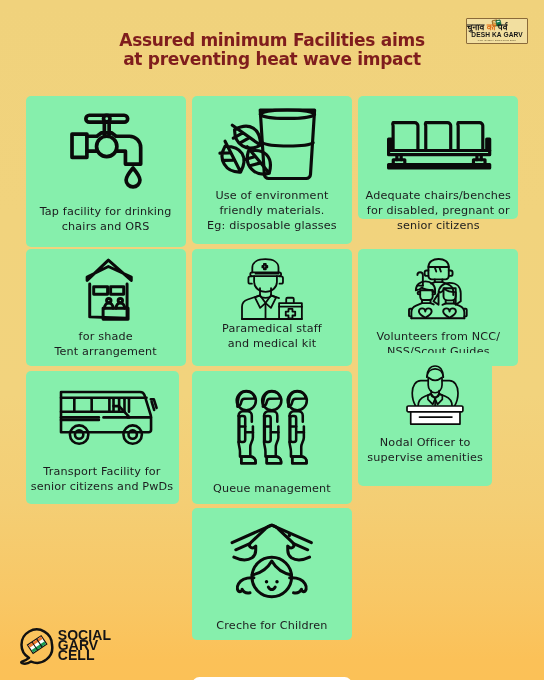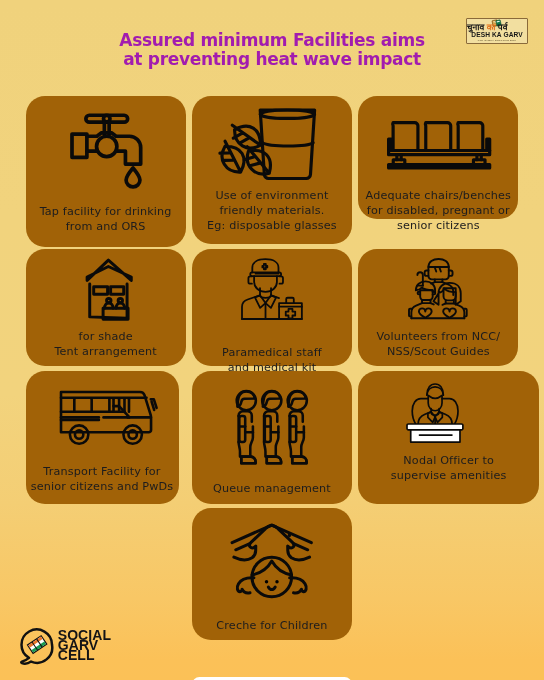--- a/index.html
+++ b/index.html
@@ -8,38 +8,38 @@
     font-family: "Liberation Sans", sans-serif;
     background:#F0D37E; overflow:hidden; position:relative;
     -webkit-font-smoothing:antialiased;
   }
   #bg { position:absolute; inset:0;
         background: linear-gradient(180deg,
           #F0D27C 0%, #F1D37D 32%, #F2D37D 58%,
           #F4CE74 74%, #F8C765 88%, #FBC158 97%, #FBC157 100%); }
   .title { position:absolute; left:0; top:31.2px; width:544px; text-align:center;
     font-family:"DejaVu Sans", sans-serif;
-    font-size:17px; font-weight:700; color:#a21caf; line-height:18.5px; letter-spacing:-0.3px; }
+    font-size:17px; font-weight:700; color:#7f1d1d; line-height:18.5px; letter-spacing:-0.3px; }
 
   .logo { position:absolute; left:466px; top:17.6px; width:62.1px; height:26.8px;
           border:1.2px solid #8a6a3a; border-radius:1px; background:#F2DFA0; }
   .logo-badge { position:absolute; left:50%; top:-4.5px; transform:translateX(-50%) rotate(-12deg); }
   .logo-hi { position:absolute; left:0; top:4.6px; width:100%; text-align:left;
              font-family:Liberation Sans, sans-serif; font-size:8.6px; line-height:8.6px;
              font-weight:700; color:#171717; white-space:nowrap; }
   .logo-hi i { font-style:normal; color:#E2711A; }
   .logo-en { position:absolute; left:0; top:13.6px; width:100%; text-align:center;
              font-size:6.6px; line-height:6.6px; font-weight:700; color:#171717;
              letter-spacing:0.1px; }
   .logo-sub { position:absolute; left:0; top:21.4px; width:100%; text-align:center;
              font-size:2.4px; line-height:2.8px; font-weight:700; color:#6b5a33;
              letter-spacing:0.25px; }
 
   .grid { position:absolute; left:25.5px; top:95.5px; width:493px; height:545px; }
-  .card { position:absolute; background:#a16207; border-radius:19px; }
+  .card { position:absolute; background:#86efac; border-radius:5px; }
   .ico { position:absolute; display:block; }
   .cap { position:absolute; left:0; width:100%; font-family:"DejaVu Sans", sans-serif;
          font-size:11.2px; font-weight:400;
          color:#1c1c1e; text-align:center; line-height:15.3px; letter-spacing:0.16px; }
 
   .cutoff-card { position:absolute; left:191.8px; top:677.4px; width:160.33px; height:20px;
                  background:#fff; border-radius:7.5px; }
   .smc { position:absolute; left:20.2px; top:628px; }
   .smc-txt { position:absolute; left:37.5px; top:3.3px; font-size:14px; font-weight:700;
              color:#141416; line-height:9.9px; letter-spacing:0.1px; }
@@ -77,21 +77,21 @@
 <path d="M43.9 9.7 V26.5"></path>
           <path d="M50.4 9.7 V26.5"></path>
 <path d="M20.2 28.8 h13.6 l6.2 -4.6 h13.6 l6.2 4.6 H78 a15.2 15.2 0 0 1 15.2 15.2 V66.6 H72.5 V49.1 H59.2"></path>
 <path d="M20.2 49.1 h14.6"></path>
 <path d="M0 25.9 h20.2 v31.5 H0 z"></path>
 <circle cx="47.1" cy="42.6" r="13.8"></circle>
 <path d="M82.8 71.9 c-7.7 9.2 -9.4 12.1 -9.4 16.3 a9.4 9.4 0 0 0 18.8 0 c0 -4.2 -1.7 -7.1 -9.4 -16.3 z"></path>
         </svg></div>
       <div class="cap" style="top:108px">
         <div>Tap facility for drinking</div>
-        <div>from and ORS</div>
+        <div>chairs and ORS</div>
       </div>
     </div>
 <div class="card" style="left:166.33px;top:0px;width:160.33px;height:148.5px">
       <div class="ico" style="left:31.4px;top:14px"><svg viewBox="0 0 130.5 100" width="91.611" height="70.2" fill="none" stroke="#0a0a0a" stroke-width="4.5" stroke-linecap="round" stroke-linejoin="round" overflow="visible">
           <path d="M53.0 0 L130.5 0 L124.6 92 a6 6 0 0 1 -6 5.6 H64.9 a6 6 0 0 1 -6 -5.6 z"></path>
 <ellipse cx="91.75" cy="6.0" rx="38.75" ry="6.0"></ellipse>
 <path d="M56.2 46.7 c10 6.2 64 6.2 72.2 0"></path>
 <path d="M16.6 27.9 C37.5 16.5 53.7 26.3 53.4 50.1 M53.4 50.1 C34.9 60.9 15.7 49.4 16.6 27.9 M13.3 21.7 L53.4 50.1 M26.2 33.7 L14.7 40.2 M36.5 39.9 L25.1 46.4"></path>
 <path d="M2.9 51.6 C26.7 51.3 36.5 67.5 25.1 88.4 M25.1 88.4 C3.6 89.3 -7.9 70.1 2.9 51.6 M2.9 44.5 L25.1 88.4 M8.7 61.2 L-4.4 61.5 M14.9 71.5 L1.8 71.8"></path>
 <path d="M36.1 59 C59.2 53.4 72.3 67 65.9 90 M65.9 90 C45.2 95.6 29.7 79.6 36.1 59 M34.5 52.2 L65.9 90 M43.8 67.1 L31.1 70.4 M52.2 75.7 L39.5 79"></path>
@@ -156,21 +156,21 @@
 <path d="M39.2 100 V73.5"></path>
 <path d="M30 60.5 l9.2 13 l9.2 -13"></path>
 <path d="M30 60.5 l-8.5 3.4 l8.7 17.5 l7.5 -6.5"></path>
 <path d="M48.4 60.5 l8.5 3.4 l-8.7 17.5 l-7.5 -6.5"></path>
 <path d="M0 100 h99.8"></path>
 <path d="M61.8 73.7 h38 V100 h-38 z"></path>
 <path d="M61.8 79.5 h38"></path>
 <path d="M73.7 73.7 v-6.9 a2.2 2.2 0 0 1 2.2 -2.2 h8.2 a2.2 2.2 0 0 1 2.2 2.2 v6.9"></path>
 <path d="M77.5 83 h6.6 v4.6 h4.6 v6.6 h-4.6 v4.6 h-6.6 v-4.6 h-4.6 v-6.6 h4.6 z"></path>
         </svg></div>
-      <div class="cap" style="top:96px">
+      <div class="cap" style="top:72px">
         <div>Paramedical staff</div>
         <div>and medical kit</div>
       </div>
     </div>
 <div class="card" style="left:332.67px;top:153px;width:160.33px;height:117.5px">
       <div class="ico" style="left:50.6px;top:10.1px"><svg viewBox="0 0 99.8 100" width="59.0816" height="59.2" fill="none" stroke="#0a0a0a" stroke-width="3.2" stroke-linecap="round" stroke-linejoin="round" overflow="visible">
           <path d="M32.8 13.5 C32.8 4.8 40.5 0 50 0 c9.5 0 17.2 4.8 17.2 13.5"></path>
 <path d="M32.8 13.5 h34.4 v15.3 a5.6 5.6 0 0 1 -5.6 5.6 H38.4 a5.6 5.6 0 0 1 -5.6 -5.6 z"></path>
 <path d="M32.8 19.5 h-3.1 a3.3 3.3 0 0 0 -3.3 3.3 v2.4 a3.3 3.3 0 0 0 3.3 3.3 h3.1"></path>
 <path d="M67.2 19.5 h3.1 a3.3 3.3 0 0 1 3.3 3.3 v2.4 a3.3 3.3 0 0 1 -3.3 3.3 h-3.1"></path>
@@ -270,21 +270,21 @@
 <path d="M72.4 70.2 c0 5 1.9 8 1.9 13.3 V90.4"></path>
 <path d="M76.4 34.4 h2.1 a3 3 0 0 1 3 3 V67.2 a3 3 0 0 1 -3 3 h-2.1 a3 3 0 0 1 -3 -3 V37.4 a3 3 0 0 1 3 -3 z"></path>
 <path d="M73.4 49 h8.1"></path>
 <path d="M76.1 90.4 h13 a6.7 6.7 0 0 1 6.7 6.7 v2.3 H76.1 z"></path>
 <path d="M76.1 90.4 h13 a6.7 6.7 0 0 1 6.7 6.7 v2.3 H76.1 z"></path>
         </svg></div>
       <div class="cap" style="top:110px">
         <div>Queue management</div>
       </div>
     </div>
-<div class="card" style="left:332.67px;top:275px;width:181px;height:133px">
+<div class="card" style="left:332.67px;top:257px;width:134px;height:133px">
       <div class="ico" style="left:48.4px;top:13px"><svg viewBox="0 0 96.2 100" width="55.8922" height="58.1" fill="none" stroke="#0a0a0a" stroke-width="2.9" stroke-linecap="round" stroke-linejoin="round" overflow="visible">
           <path d="M34.3 19 C34.3 6.5 40.5 0 48.4 0 c7.9 0 14.1 6.5 14.1 19"></path>
 <path d="M36.5 21.5 v11 c0 7.5 5.3 13.6 11.9 13.6 c6.6 0 11.9 -6.1 11.9 -13.6 v-11"></path>
 <path d="M34.3 19 c0.8 -8.5 6.3 -14.2 14.1 -14.2 c7.8 0 13.3 5.7 14.1 14.2"></path>
 <path d="M36.5 19.8 c4.4 3.4 8.3 5 11.9 5 c3.6 0 7.5 -1.6 11.9 -5"></path>
 <path d="M41.5 42.5 v5.5 c0 3.2 3.1 5.5 6.9 5.5 c3.8 0 6.9 -2.3 6.9 -5.5 v-5.5"></path>
 <path d="M36.2 25.3 H23.8 C15.4 25.3 9 33.5 9 46.5 c0 9 3 17.5 5.8 22.3"></path>
 <path d="M60.6 25.3 H73 c8.4 0 14.8 8.2 14.8 21.2 c0 9 -3 17.5 -5.8 22.3"></path>
 <path d="M41.5 48 L31 52.2 C23.4 55.2 19.2 61.2 19.2 69 V78"></path>
 <path d="M55.3 48 L65.8 52.2 C73.4 55.2 77.6 61.2 77.6 69 V78"></path>

